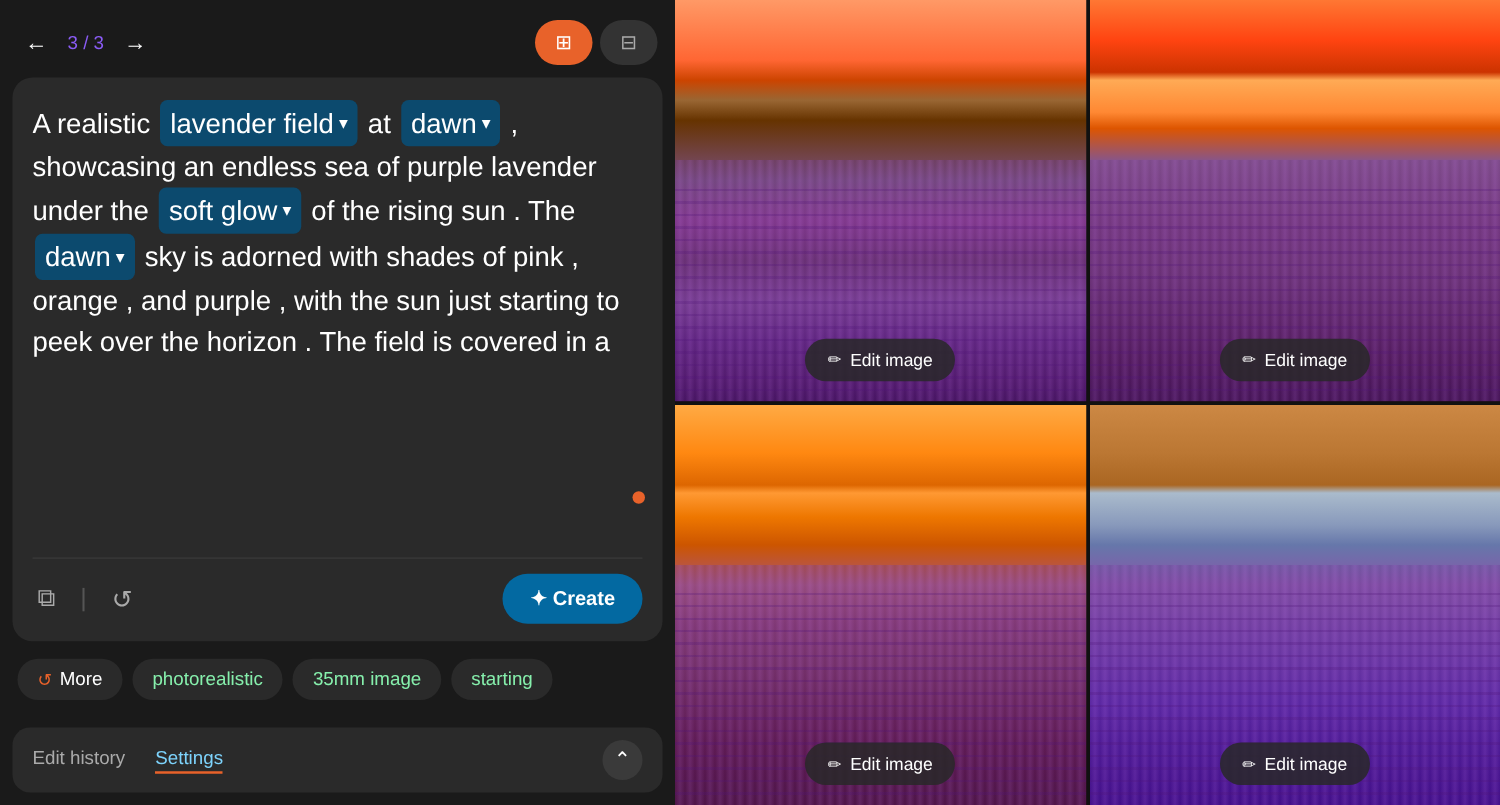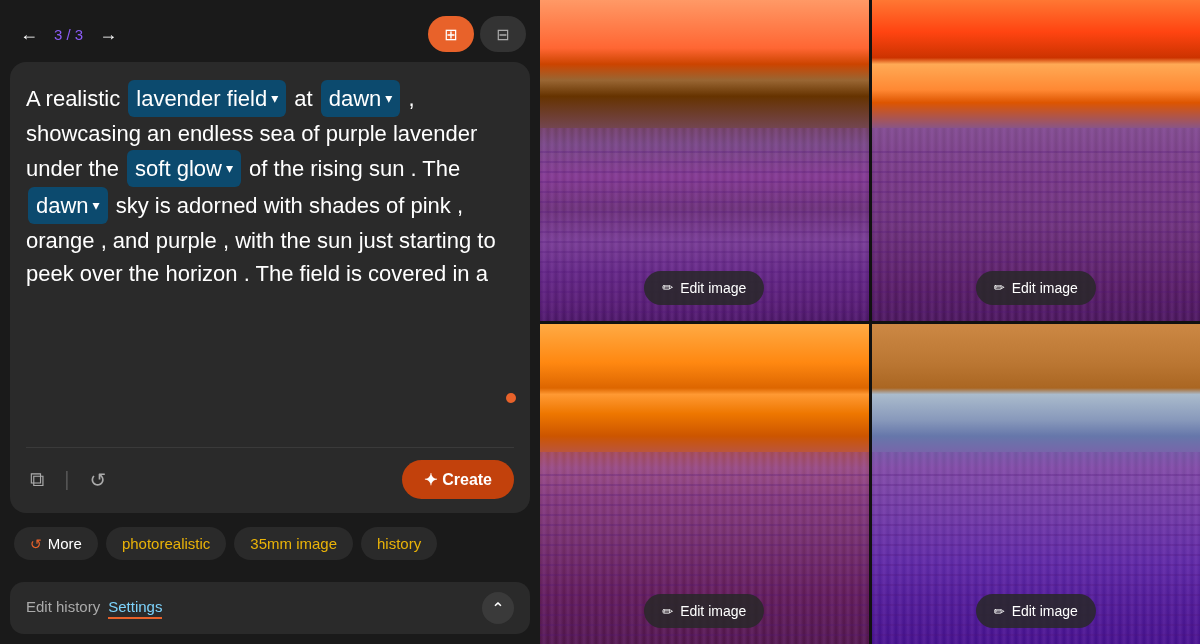--- a/index.html
+++ b/index.html
@@ -144,21 +144,21 @@
     }
     .icon-btn {
       background: none;
       border: none;
       color: #aaa;
       font-size: 20px;
       cursor: pointer;
       padding: 4px;
     }
     .create-btn {
-      background: #c2410c;
+      background: #0369a1;
       color: #fff;
       border: none;
       border-radius: 24px;
       padding: 10px 22px;
       font-size: 16px;
       font-weight: 600;
       cursor: pointer;
       display: flex;
       align-items: center;
       gap: 6px;
@@ -169,21 +169,21 @@
       padding: 14px 4px 8px 4px;
     }
     .style-row {
       display: flex;
       gap: 8px;
       flex-wrap: wrap;
       margin-bottom: 8px;
     }
     .style-chip {
       background: #2a2a2a;
-      color: #eab308;
+      color: #86efac;
       border: none;
       border-radius: 20px;
       padding: 8px 16px;
       font-size: 15px;
       cursor: pointer;
       display: flex;
       align-items: center;
       gap: 6px;
     }
     .style-chip.more-chip {
@@ -200,21 +200,21 @@
       background: #2a2a2a;
       border-radius: 14px;
       display: flex;
       align-items: center;
       padding: 10px 16px;
       margin-top: 6px;
       justify-content: space-between;
     }
     .tabs-left {
       display: flex;
-      gap: 8px;
+      gap: 24px;
     }
     .tab-item {
       font-size: 15px;
       cursor: pointer;
       padding-bottom: 2px;
       color: #aaa;
     }
     .tab-item.active {
       color: #7dd3fc;
       border-bottom: 2px solid #e8622a;
@@ -373,21 +373,21 @@
   </div>
 
   <div class="style-section">
     <div class="style-row">
       <button class="style-chip more-chip">
         <span class="refresh-icon">↺</span>
         <span>More</span>
       </button>
       <button class="style-chip">photorealistic</button>
       <button class="style-chip">35mm image</button>
-      <button class="style-chip">history</button>
+      <button class="style-chip">starting</button>
     </div>
   </div>
 
   <div class="bottom-tabs">
     <div class="tabs-left">
       <span class="tab-item">Edit history</span>
       <span class="tab-item active">Settings</span>
     </div>
     <button class="tab-arrow">⌃</button>
   </div>

